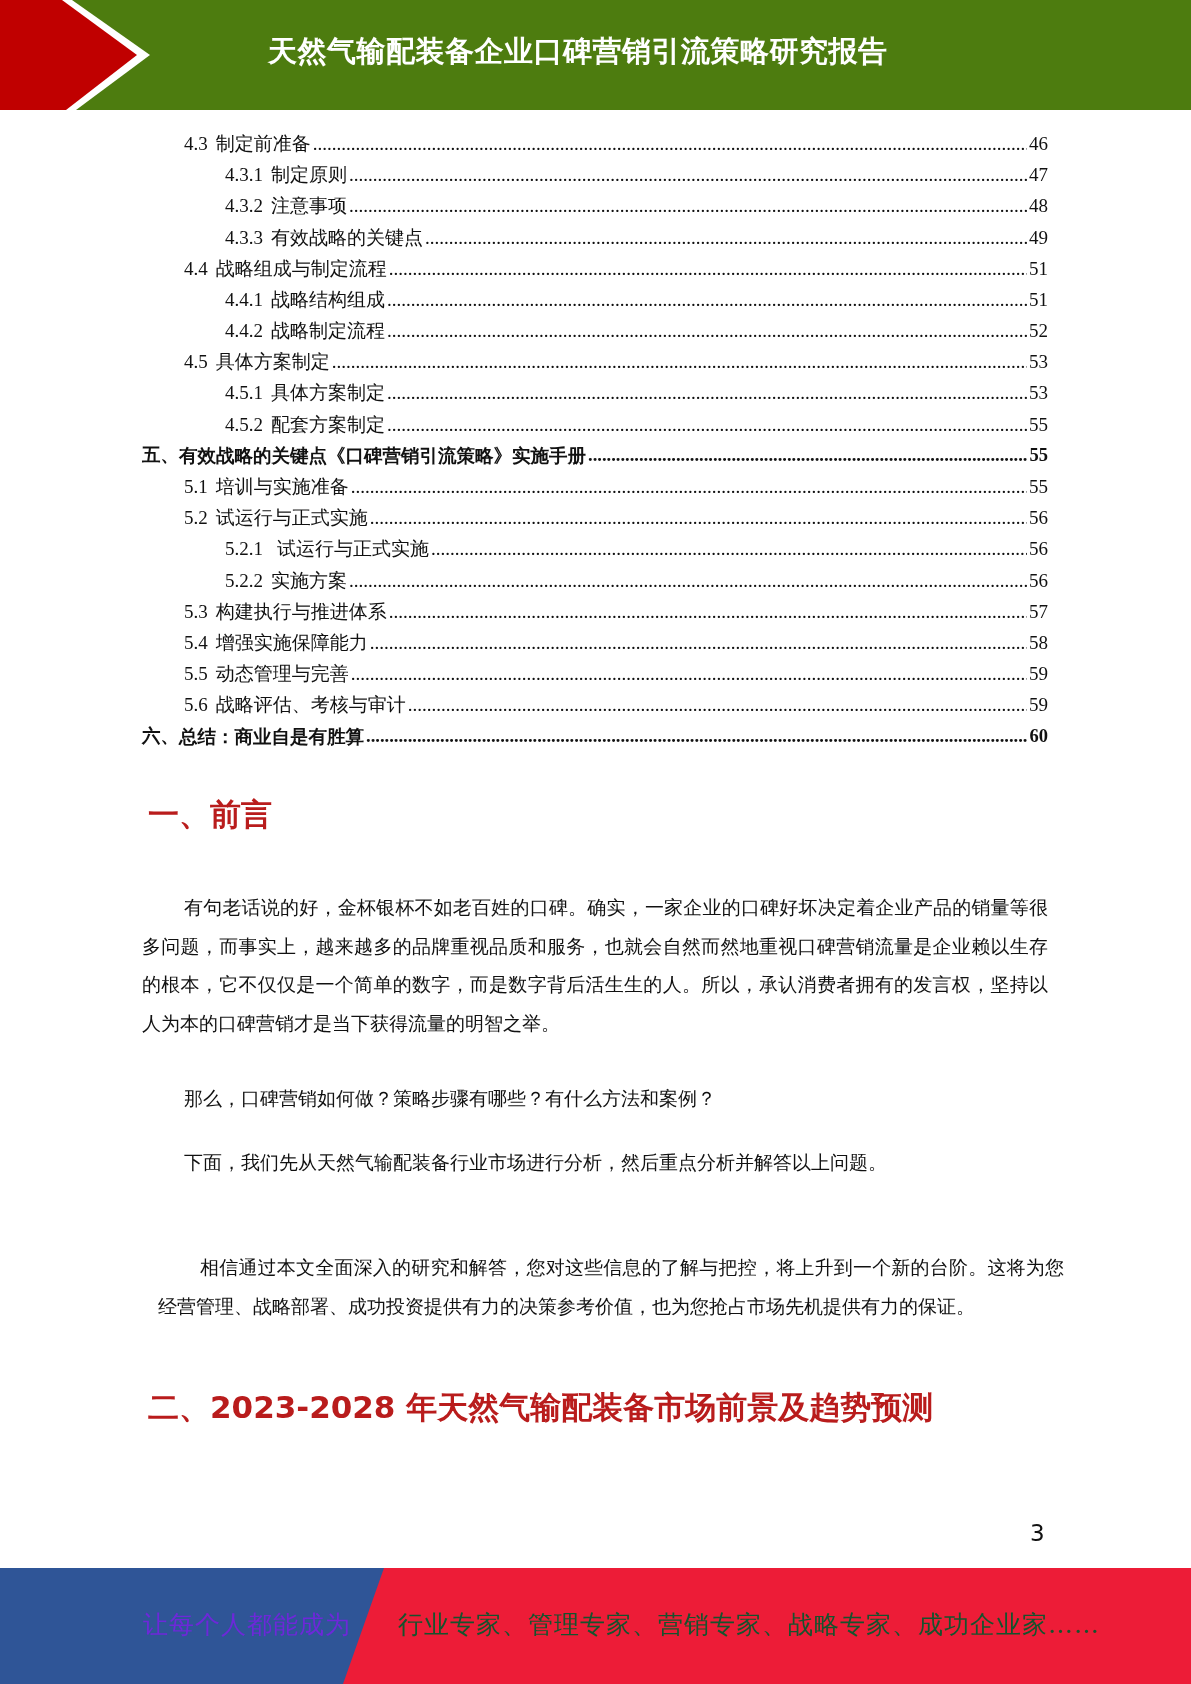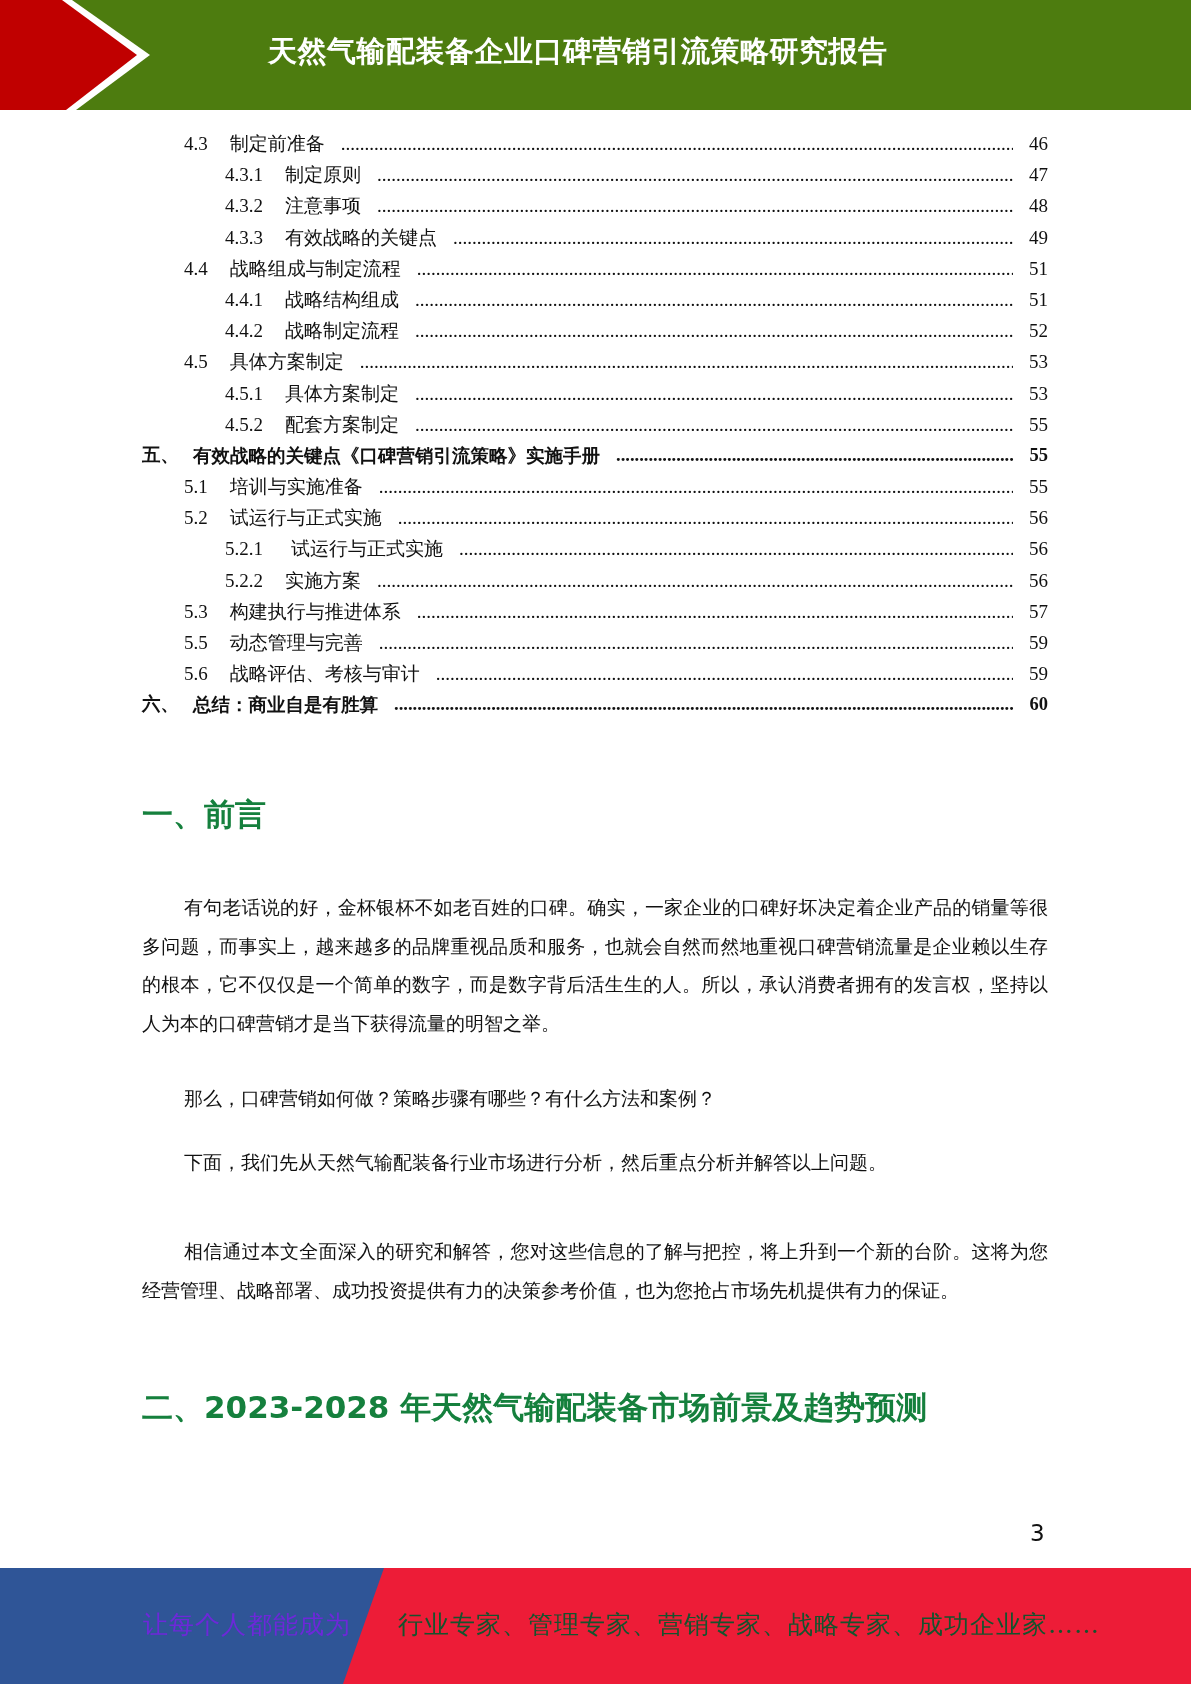--- a/index.html
+++ b/index.html
@@ -14,42 +14,42 @@
     background: #4d7c0f;
   }
   .header svg { position: absolute; left: 0; top: 0; }
   .header-title {
     position: absolute; left: 268px; top: 28px; height: 46px; line-height: 46px;
     color: #ffffff; font-size: 29px; font-weight: bold; letter-spacing: 0.5px;
     font-family: "DejaVu Sans", "Liberation Sans", sans-serif;
   }
   .toc { position: absolute; left: 142px; top: 128px; width: 906px; }
   .toc-row {
-    display: flex; align-items: center; height: 31.2px; line-height: 31.2px;
-    font-size: 19px; white-space: nowrap; gap: 14px;
+    display: flex; align-items: flex-end; height: 31.2px; line-height: 31.2px;
+    font-size: 19px; white-space: nowrap;
   }
   .toc-row.l2 { padding-left: 42px; }
   .toc-row.l3 { padding-left: 83px; }
   .toc-row.bold { font-weight: bold; font-family: "DejaVu Sans", "Liberation Sans", sans-serif; font-size: 18.5px; }
   .toc-row .num { margin-right: 8px; font-family: "Liberation Serif", serif; }
   .toc-row.bold .num { margin-right: 0; }
   .toc-row .title {}
   .toc-row .leader {
     flex: 1; overflow: hidden; margin: 0 2px;
     font-family: "Liberation Serif", serif;
   }
   .toc-row .leader::before {
     content: "........................................................................................................................................................................................................................................................";
     letter-spacing: 0px;
   }
   .toc-row .page { font-family: "Liberation Serif", serif; }
   .h1 {
-    position: absolute; left: 142px;
+    position: absolute; left: 148px;
     font-family: "DejaVu Sans", "Liberation Sans", sans-serif;
-    font-weight: bold; font-size: 31px; color: #15803d;
+    font-weight: bold; font-size: 31px; color: #b91c1c;
   }
   .para {
     position: absolute; left: 142px; width: 906px;
     font-size: 19px; line-height: 38.5px; color: #111;
     text-indent: 42px; text-align: justify;
   }
   .page-number {
     position: absolute; left: 1030px; top: 1520px;
     font-family: "DejaVu Sans", "Liberation Sans", sans-serif;
     font-size: 23px; color: #111;
@@ -167,20 +167,26 @@
       <span class="leader"></span>
       <span class="page">56</span>
   </div>
   <div class="toc-row l2">
     <span class="num">5.3</span>
       <span class="title">构建执行与推进体系</span>
       <span class="leader"></span>
       <span class="page">57</span>
   </div>
   <div class="toc-row l2">
+    <span class="num">5.4</span>
+      <span class="title">增强实施保障能力</span>
+      <span class="leader"></span>
+      <span class="page">58</span>
+  </div>
+  <div class="toc-row l2">
     <span class="num">5.5</span>
       <span class="title">动态管理与完善</span>
       <span class="leader"></span>
       <span class="page">59</span>
   </div>
   <div class="toc-row l2">
     <span class="num">5.6</span>
       <span class="title">战略评估、考核与审计</span>
       <span class="leader"></span>
       <span class="page">59</span>
@@ -191,21 +197,21 @@
       <span class="leader"></span>
       <span class="page">60</span>
   </div>
 </div>
 
 <div class="h1" style="top:794px;">一、前言</div>
 
 <p class="para" style="top:888px; margin:0;">有句老话说的好，金杯银杯不如老百姓的口碑。确实，一家企业的口碑好坏决定着企业产品的销量等很多问题，而事实上，越来越多的品牌重视品质和服务，也就会自然而然地重视口碑营销流量是企业赖以生存的根本，它不仅仅是一个简单的数字，而是数字背后活生生的人。所以，承认消费者拥有的发言权，坚持以人为本的口碑营销才是当下获得流量的明智之举。</p>
 <p class="para" style="top:1079px; margin:0;">那么，口碑营销如何做？策略步骤有哪些？有什么方法和案例？</p>
 <p class="para" style="top:1143px; margin:0;">下面，我们先从天然气输配装备行业市场进行分析，然后重点分析并解答以上问题。</p>
-<p class="para" style="top:1232px; margin:0;">相信通过本文全面深入的研究和解答，您对这些信息的了解与把控，将上升到一个新的台阶。这将为您经营管理、战略部署、成功投资提供有力的决策参考价值，也为您抢占市场先机提供有力的保证。</p>
+<p class="para" style="top:1232px; margin:16px;">相信通过本文全面深入的研究和解答，您对这些信息的了解与把控，将上升到一个新的台阶。这将为您经营管理、战略部署、成功投资提供有力的决策参考价值，也为您抢占市场先机提供有力的保证。</p>
 
 <div class="h1" style="top:1387px;">二、2023-2028 年天然气输配装备市场前景及趋势预测</div>
 
 <div class="page-number">3</div>
 
 <div class="footer">
   <svg width="1191" height="116" viewBox="0 0 1191 116">
     <rect x="0" y="0" width="1191" height="116" fill="#ed1c37"></rect>
     <polygon points="0,0 384,0 343,116 0,116" fill="#2f5597"></polygon>
   </svg>

